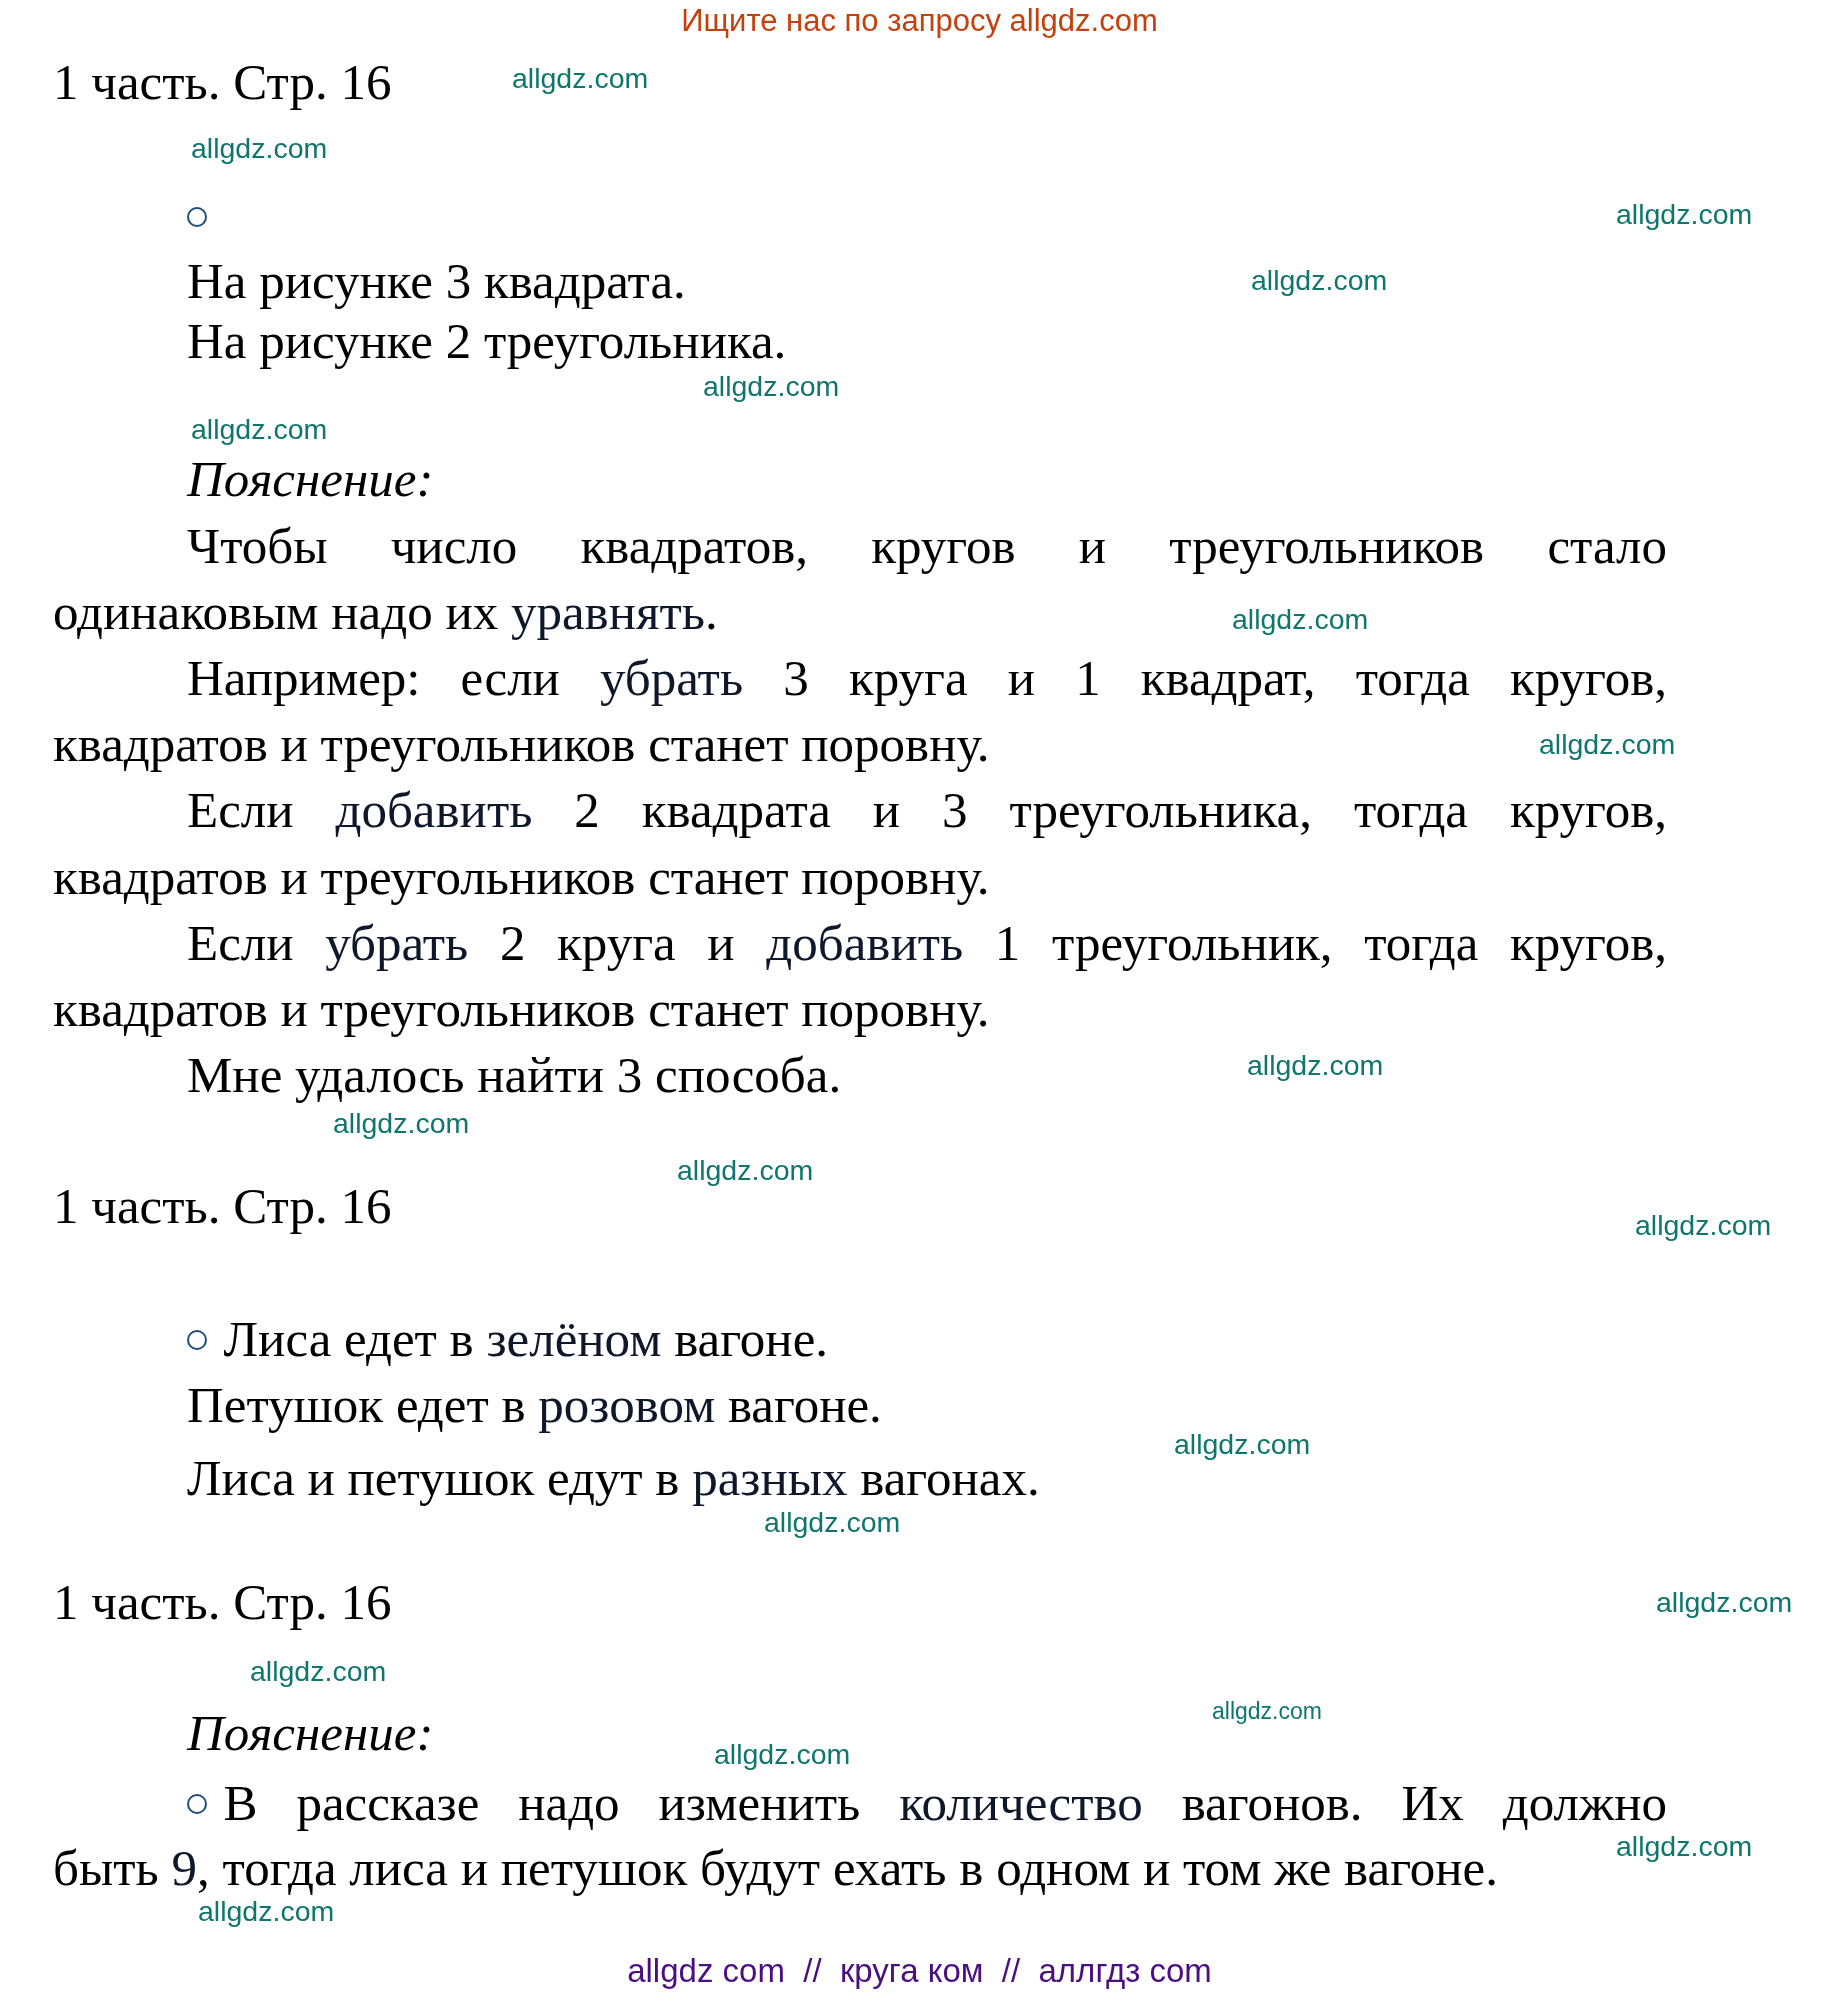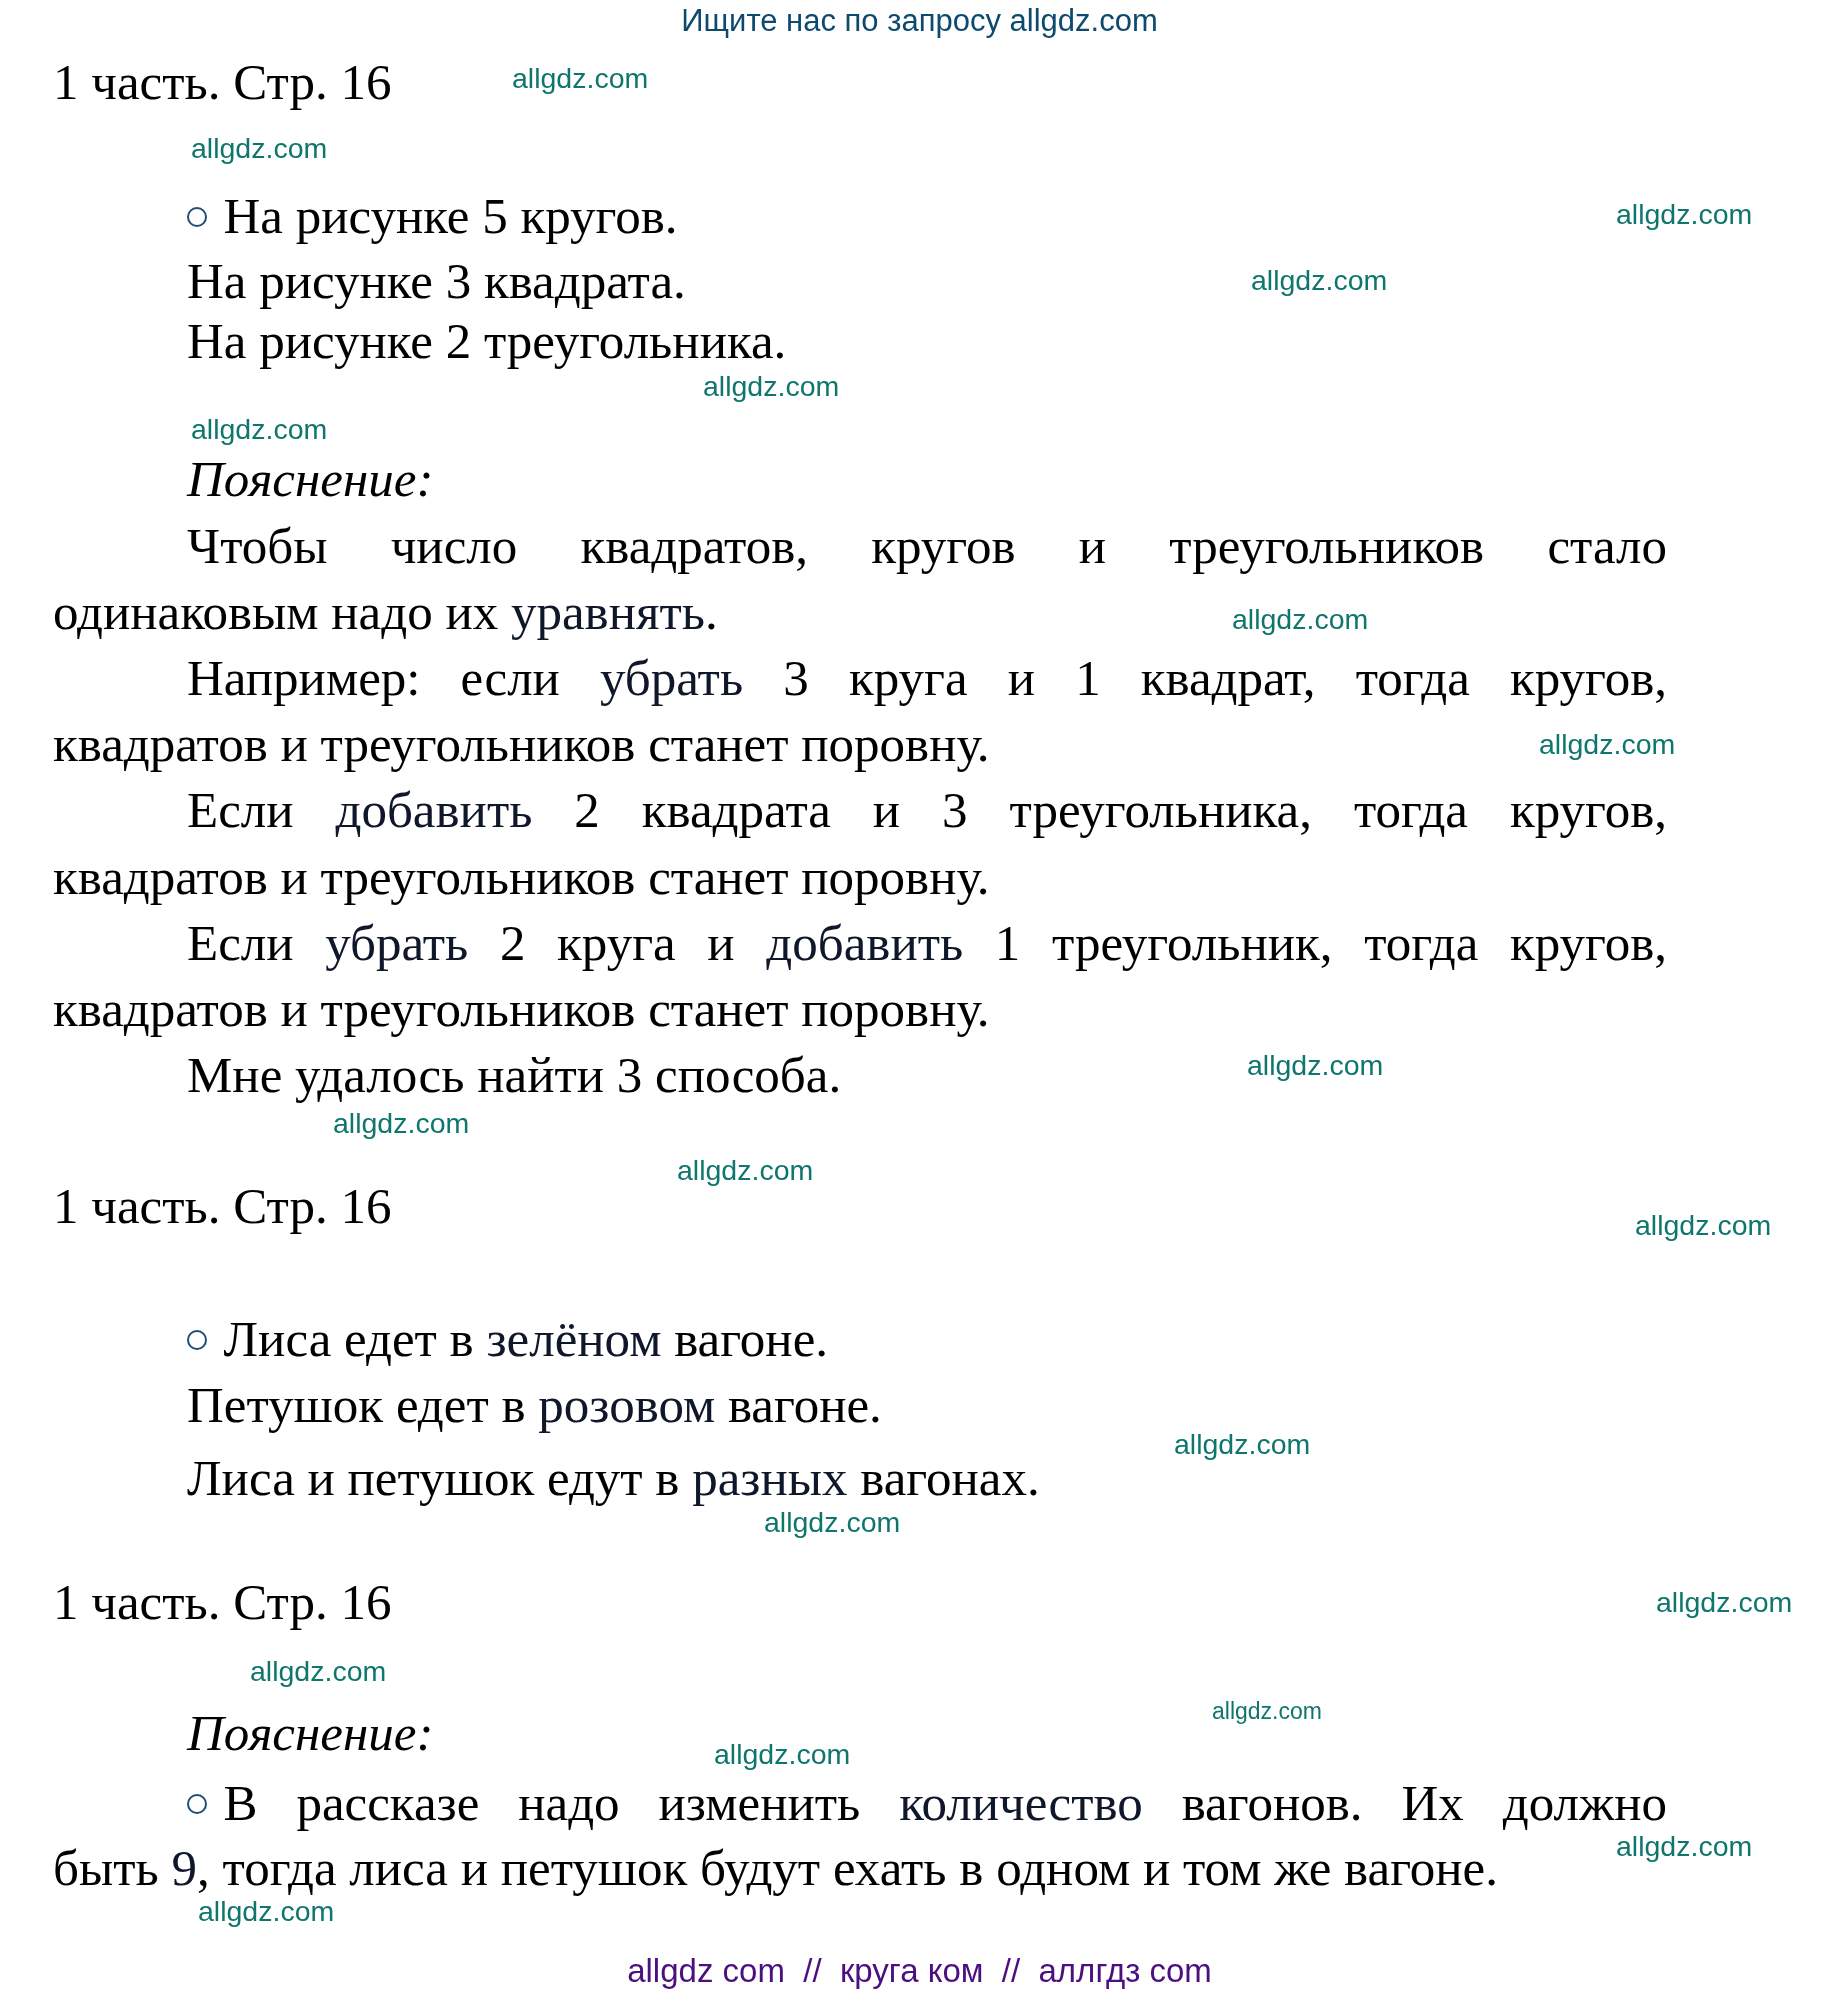--- a/index.html
+++ b/index.html
@@ -4,21 +4,21 @@
 <style>
   html, body { margin: 0; padding: 0; background: #ffffff; }
   body {
     width: 1839px; height: 2007px; position: relative; overflow: hidden;
     font-family: "Liberation Serif", "DejaVu Serif", serif;
     color: #000000;
   }
   .top-banner {
     position: absolute; left: 0; width: 1839px; top: 1.8px; text-align: center;
     font-family: "Liberation Sans", "DejaVu Sans", sans-serif;
-    font-size: 31px; color: #0c4a6e; line-height: 37px;
+    font-size: 31px; color: #c2410c; line-height: 37px;
   }
   .footer-banner {
     position: absolute; left: 0; width: 1839px; top: 1951px; text-align: center;
     font-family: "Liberation Sans", "DejaVu Sans", sans-serif;
     font-size: 33px; color: #4b0f80; line-height: 40px; white-space: pre;
   }
   .page-heading {
     position: absolute; left: 53px; font-size: 51px; line-height: 59px;
   }
   .line {
@@ -44,21 +44,21 @@
   .wm.small { font-size: 23px; }
 </style>
 </head>
 <body>
 
 <div class="top-banner">Ищите нас по запросу allgdz.com</div>
 
 <div class="page-heading" style="top:53px;">1 часть. Стр. 16</div>
 
 <div class="line indent" style="top:187px;">
-  <span class="bullet"></span><span>На рисунке 5 кругов.</span>
+  <span class="bullet"></span>
 </div>
 <div class="line indent" style="top:252px;">На рисунке 3 квадрата.</div>
 <div class="line indent" style="top:302px;margin-top:10px;">На рисунке 2 треугольника.</div>
 
 <div class="line indent italic" style="top:450px;">Пояснение:</div>
 
 <div class="justify" style="top:517px; padding-left:134px; width:1480px;">Чтобы число квадратов, кругов и треугольников стало</div>
 <div class="line full" style="top:583px;">
   <span>одинаковым надо их </span><span class="red">уравнять</span><span>.</span>
 </div>

